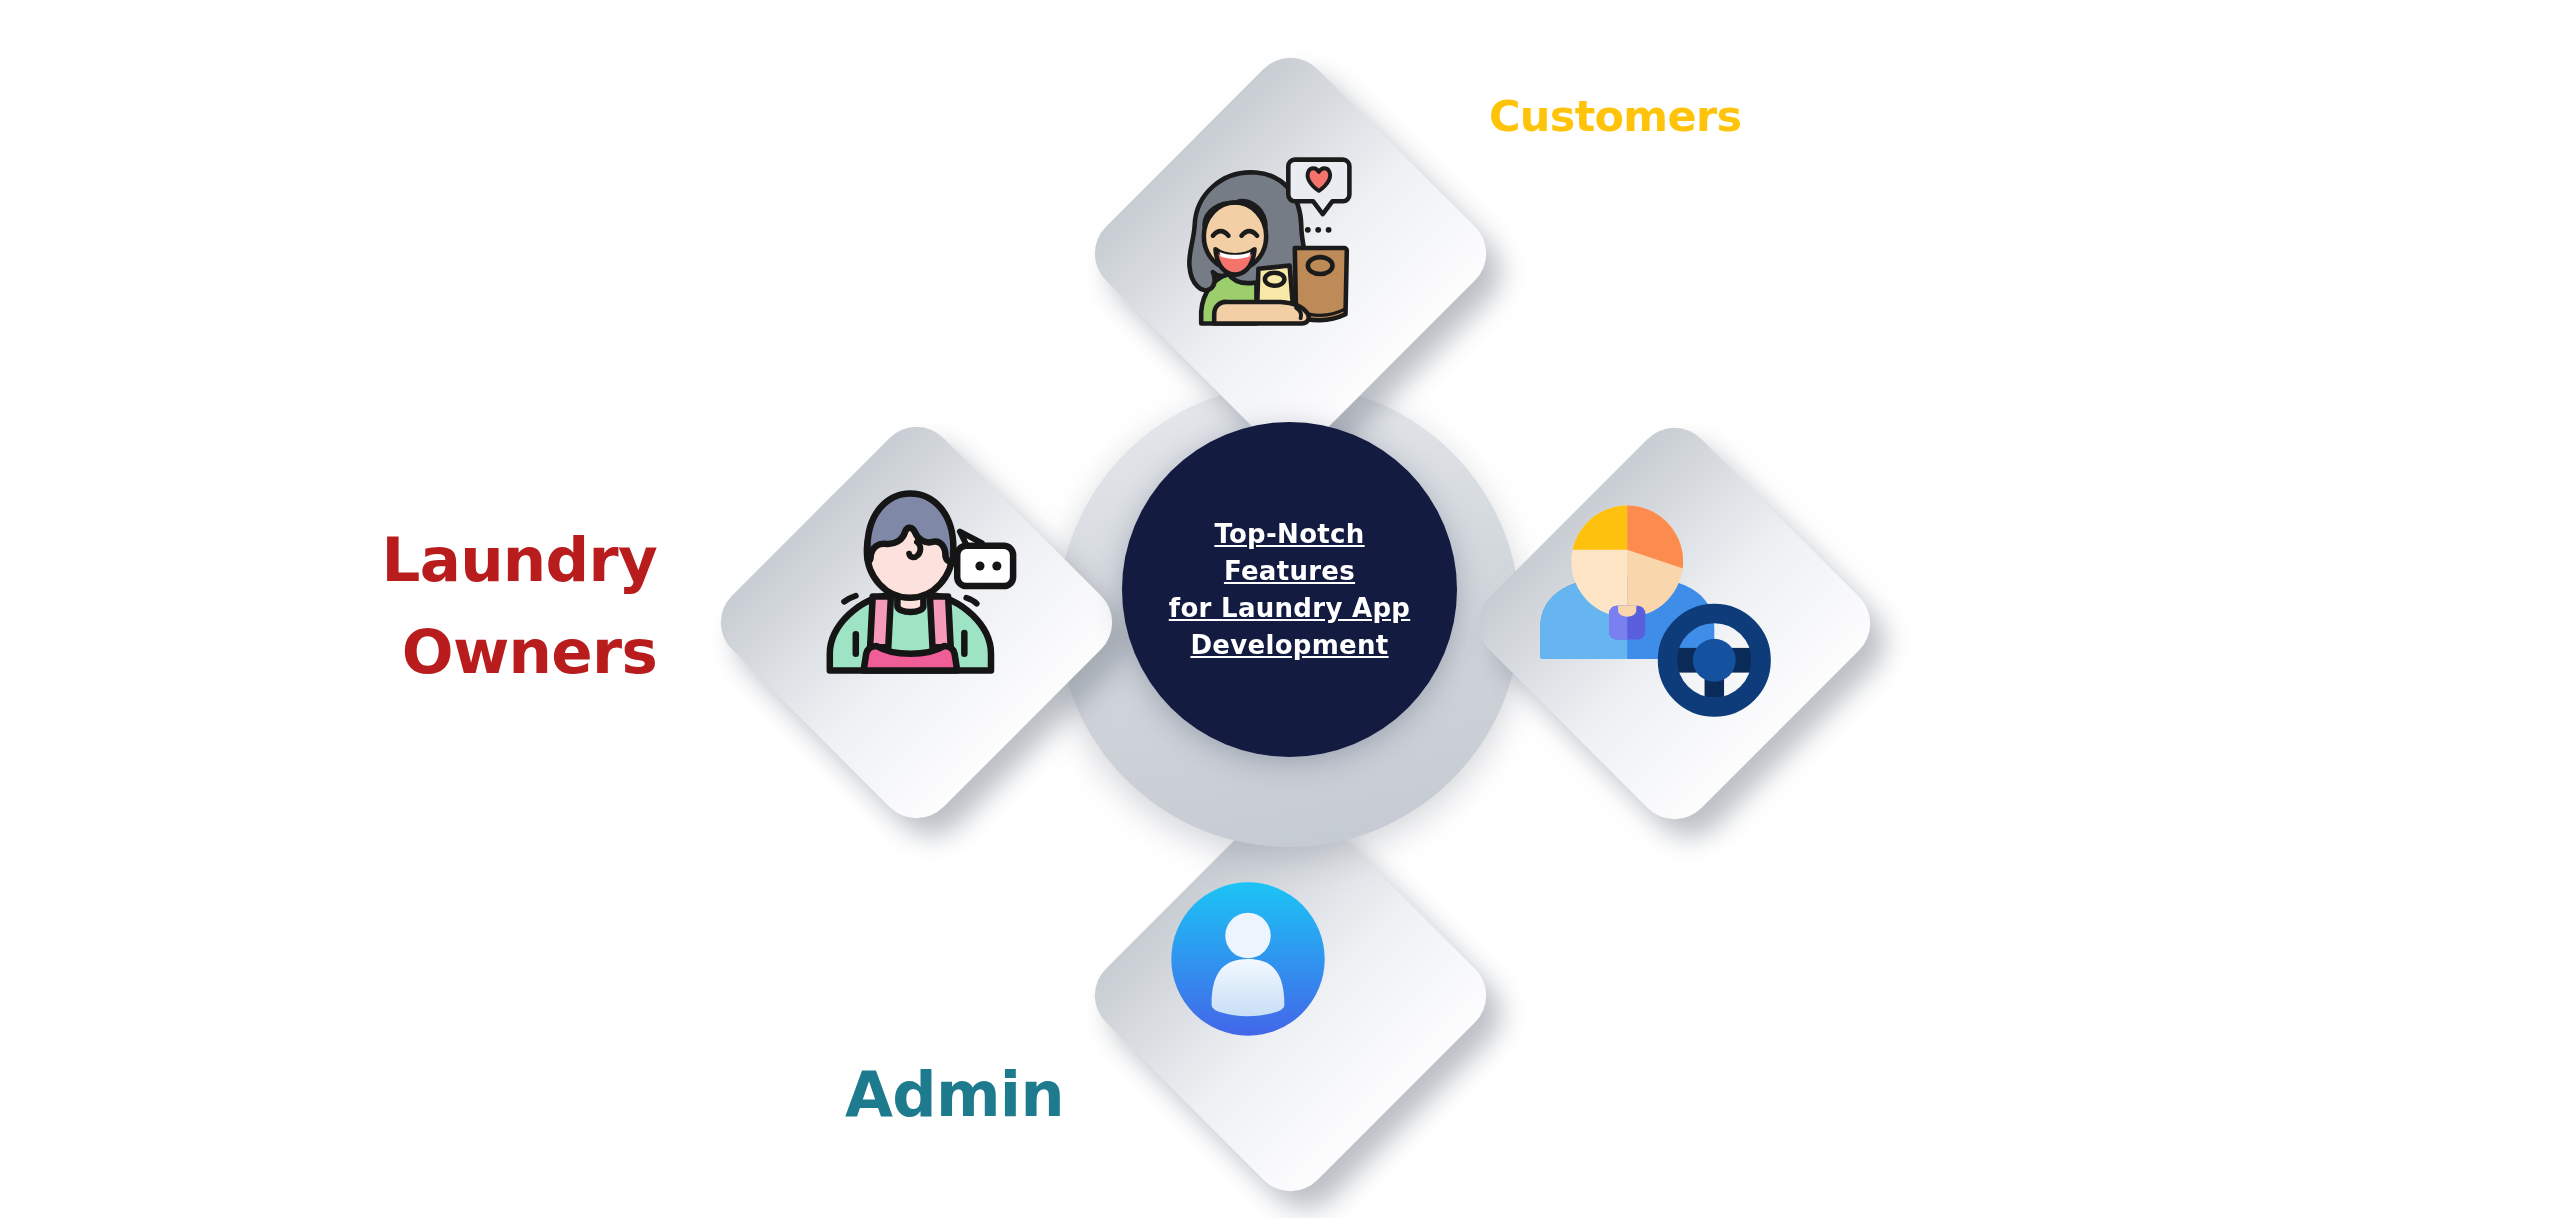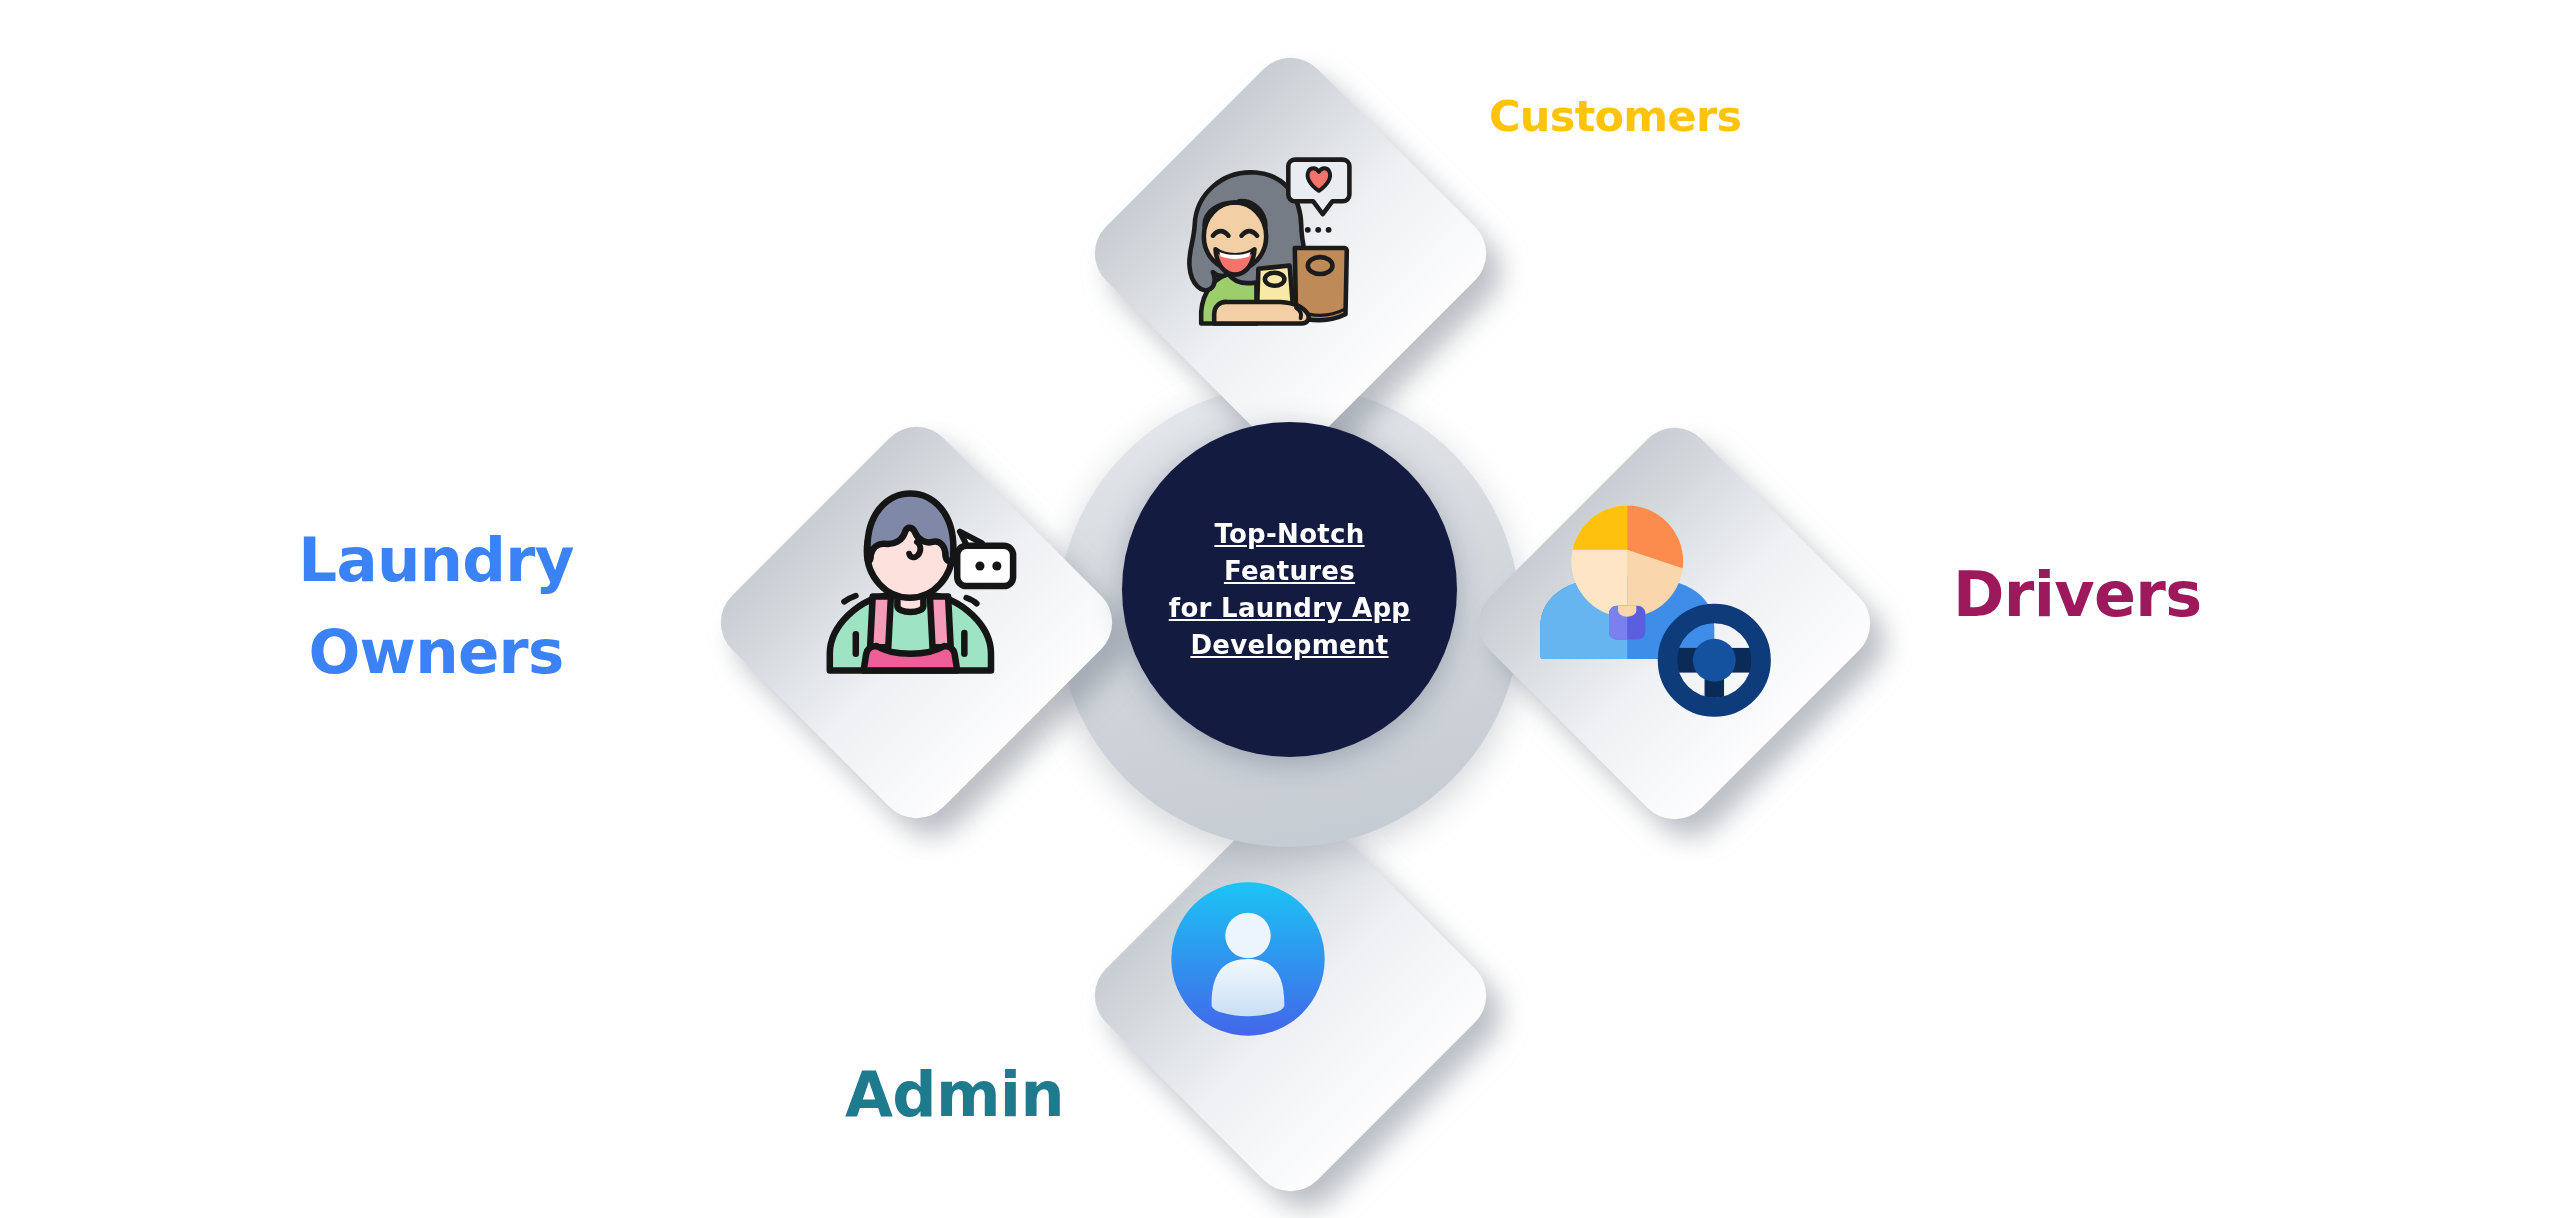--- a/index.html
+++ b/index.html
@@ -38,21 +38,21 @@
   
   .icon{position:absolute;z-index:5;}
   .icon-customer{left:1183px;top:157px;width:169px;height:169px;}
   .icon-laundry{left:822px;top:486px;width:195px;height:195px;}
   .icon-driver{left:1531px;top:491px;width:247px;height:241px;}
   .icon-admin{left:1170px;top:881px;width:156px;height:156px;}
   
   .role-label{position:absolute;z-index:7;font-weight:800;white-space:pre-line;}
   .label-customers{left:1489px;top:91px;font-size:43px;color:#ffc40a;letter-spacing:-0.7px;}
   .label-drivers{left:1953px;top:558px;font-size:62px;color:#9e195c;letter-spacing:-0.7px;}
-  .label-laundry{left:215px;top:514px;width:442px;text-align:center;font-size:61px;line-height:1.5;color:#3b82f6;letter-spacing:-0.7px;}
+  .label-laundry{left:215px;top:514px;width:442px;text-align:right;font-size:61px;line-height:1.5;color:#b91c1c;letter-spacing:-0.7px;}
   .label-admin{left:845px;top:1058px;font-size:62px;color:#1e7b8d;letter-spacing:-0.7px;}
 </style>
 </head>
 <body>
 
 <div id="stage">
 
   <div class="gray-circle"></div>
 
   <div class="diamond-wrap dw-bottom">
@@ -195,19 +195,18 @@
   </svg>
 
   <div class="center-circle">
     <div class="center-title">Top-Notch
 Features
 for Laundry App
 Development</div>
   </div>
 
   <div class="role-label label-customers">Customers</div>
-  <div class="role-label label-drivers">Drivers</div>
   <div class="role-label label-admin">Admin</div>
   <div class="role-label label-laundry">Laundry
 Owners</div>
 
 </div>
 
 
 </body></html>

